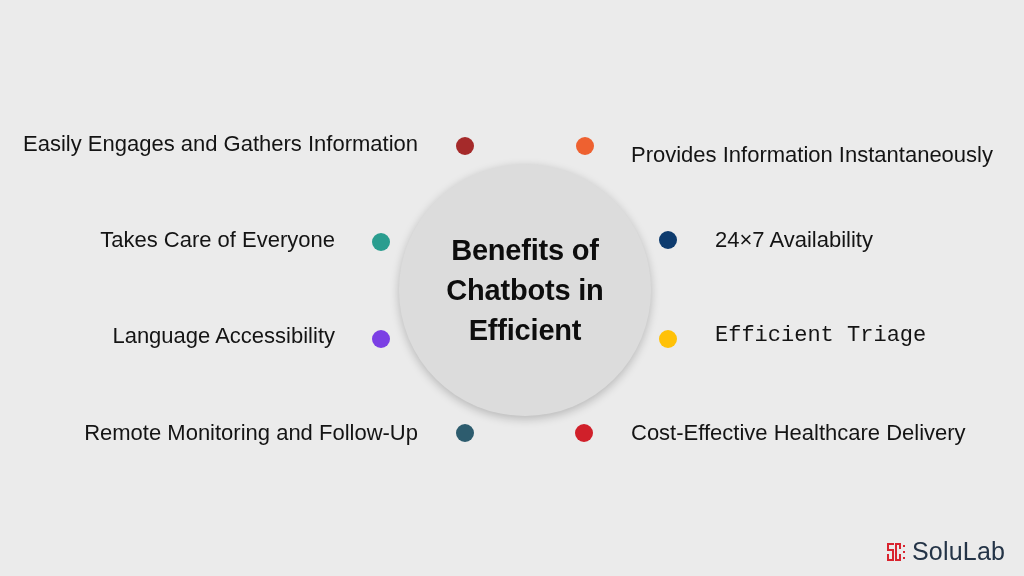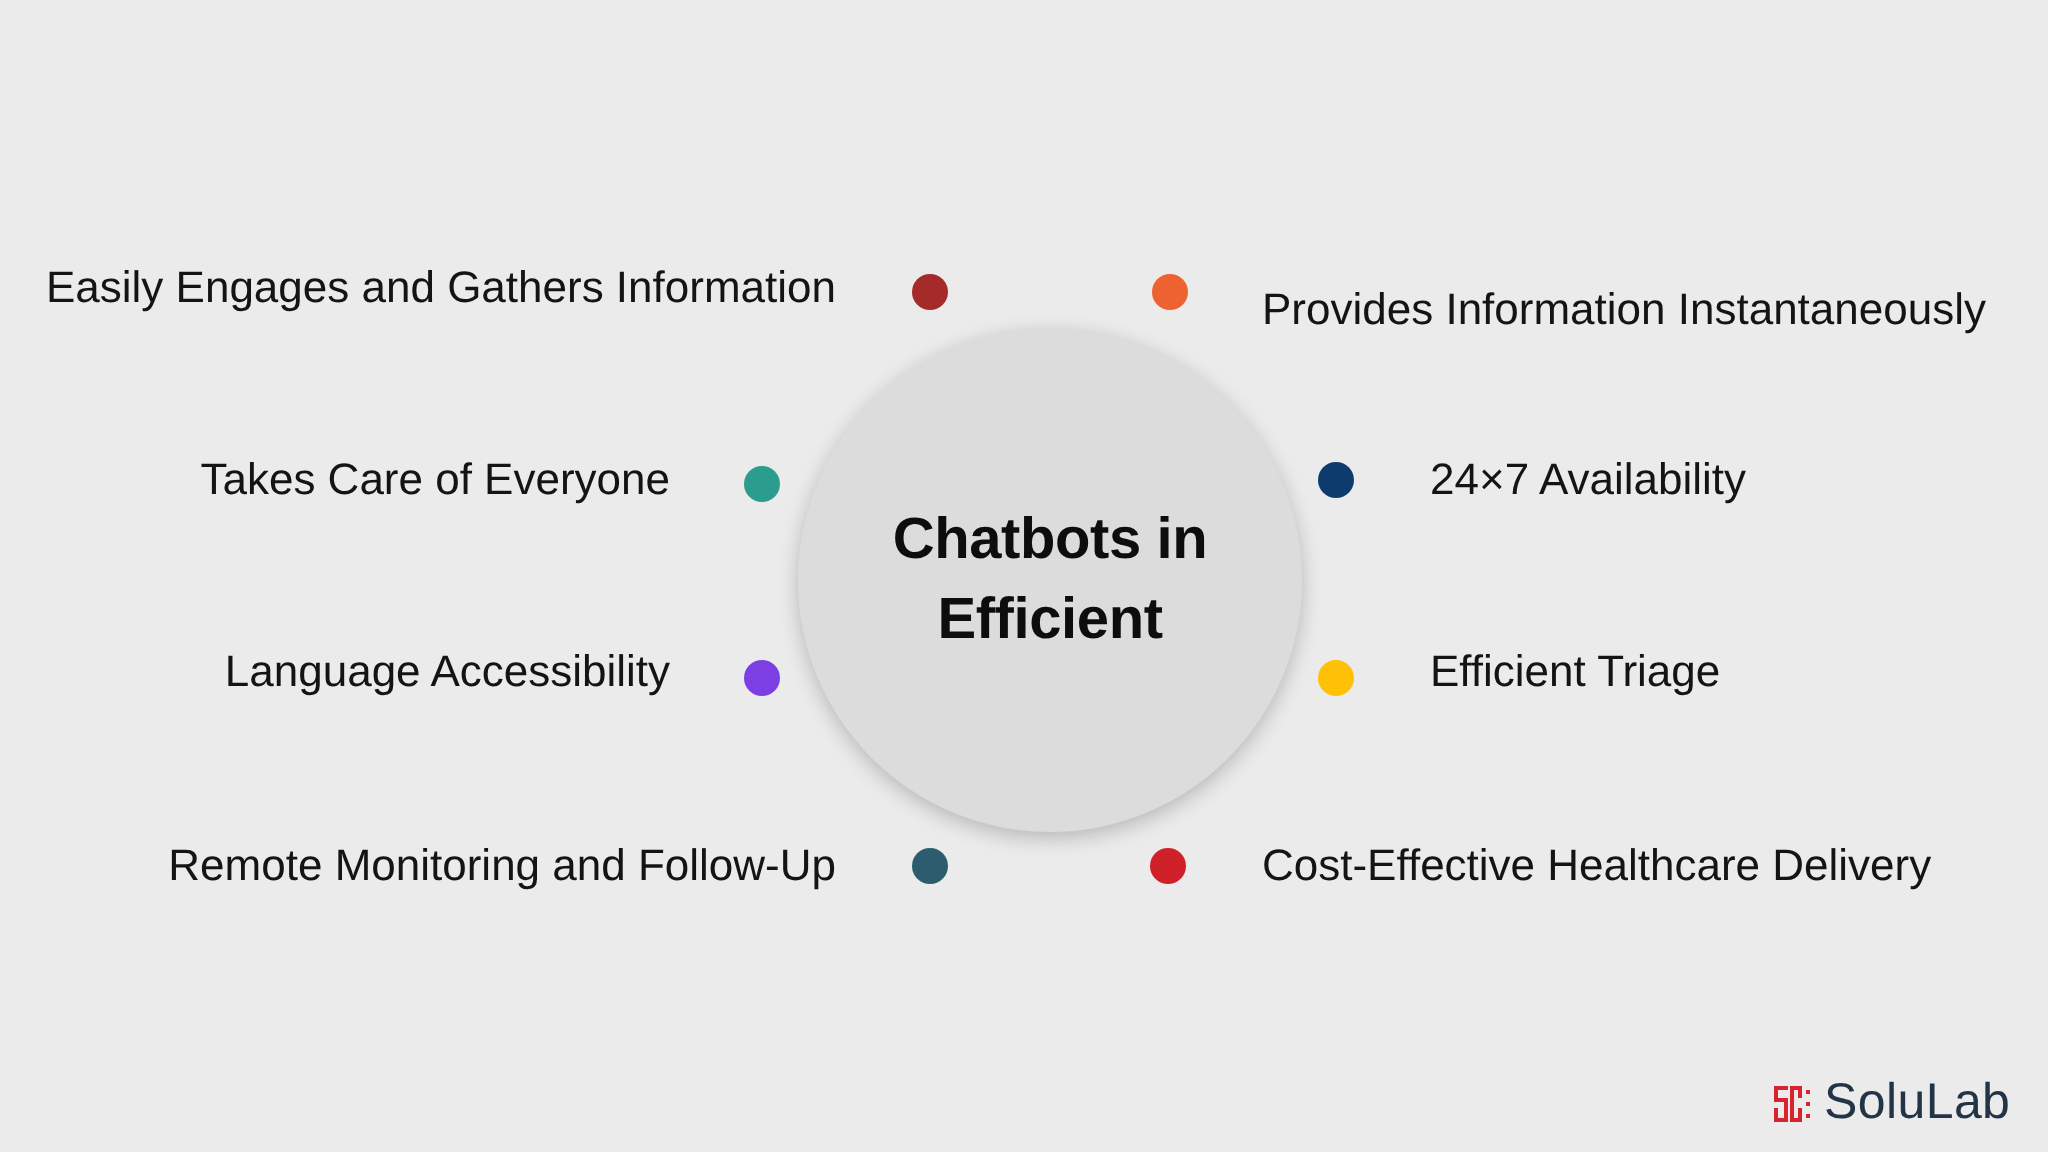--- a/index.html
+++ b/index.html
@@ -34,20 +34,21 @@
     display: flex; align-items: center; gap: 5px;
   }
   .logo-mark { width: 20px; height: 20px; }
   .logo-text { font-size: 25px; color: #243447; letter-spacing: 0.2px; }
 </style>
 </head>
 <body>
 
 <div class="center-circle">
   <div class="center-title">
+    <div>Benefits of</div>
     <div>Chatbots in</div>
     <div>Efficient</div>
   </div>
 </div>
 
 <div class="label left" style="right:606px; top:132px;">Easily Engages and Gathers Information</div>
 <div class="dot" style="left: 456px; top: 137px; background: rgb(165, 42, 42);"></div>
 
 <div class="label left" style="right:689px; top:228px;">Takes Care of Everyone</div>
 <div class="dot" style="left: 372px; top: 233px; background: rgb(42, 157, 143);"></div>
@@ -58,21 +59,21 @@
 <div class="label left" style="right:606px; top:421px;">Remote Monitoring and Follow-Up</div>
 <div class="dot" style="left: 456px; top: 424px; background: rgb(45, 92, 110);"></div>
 
 <div class="dot" style="left: 576px; top: 137px; background: rgb(238, 97, 48);"></div>
 <div class="label" style="left:631px; top:132px;margin-top:11px;">Provides Information Instantaneously</div>
 
 <div class="dot" style="left: 659px; top: 231px; background: rgb(13, 59, 110);"></div>
 <div class="label" style="left:715px; top:228px;">24×7 Availability</div>
 
 <div class="dot" style="left: 659px; top: 330px; background: rgb(255, 193, 7);"></div>
-<div class="label" style="left:715px; top:324px;">Efficient Triage</div>
+<div class="label" style="left:715px; top:324px;font-family:Liberation Mono, monospace;">Efficient Triage</div>
 
 <div class="dot" style="left: 575px; top: 424px; background: rgb(208, 32, 42);"></div>
 <div class="label" style="left:631px; top:421px;">Cost-Effective Healthcare Delivery</div>
 
 <div class="logo">
   <svg class="logo-mark" viewBox="0 0 20 20">
     <g fill="#d9232e">
       <rect x="0" y="1" width="7" height="2"></rect>
       <rect x="0" y="1" width="2" height="7"></rect>
       <rect x="0" y="7" width="7" height="2"></rect>

